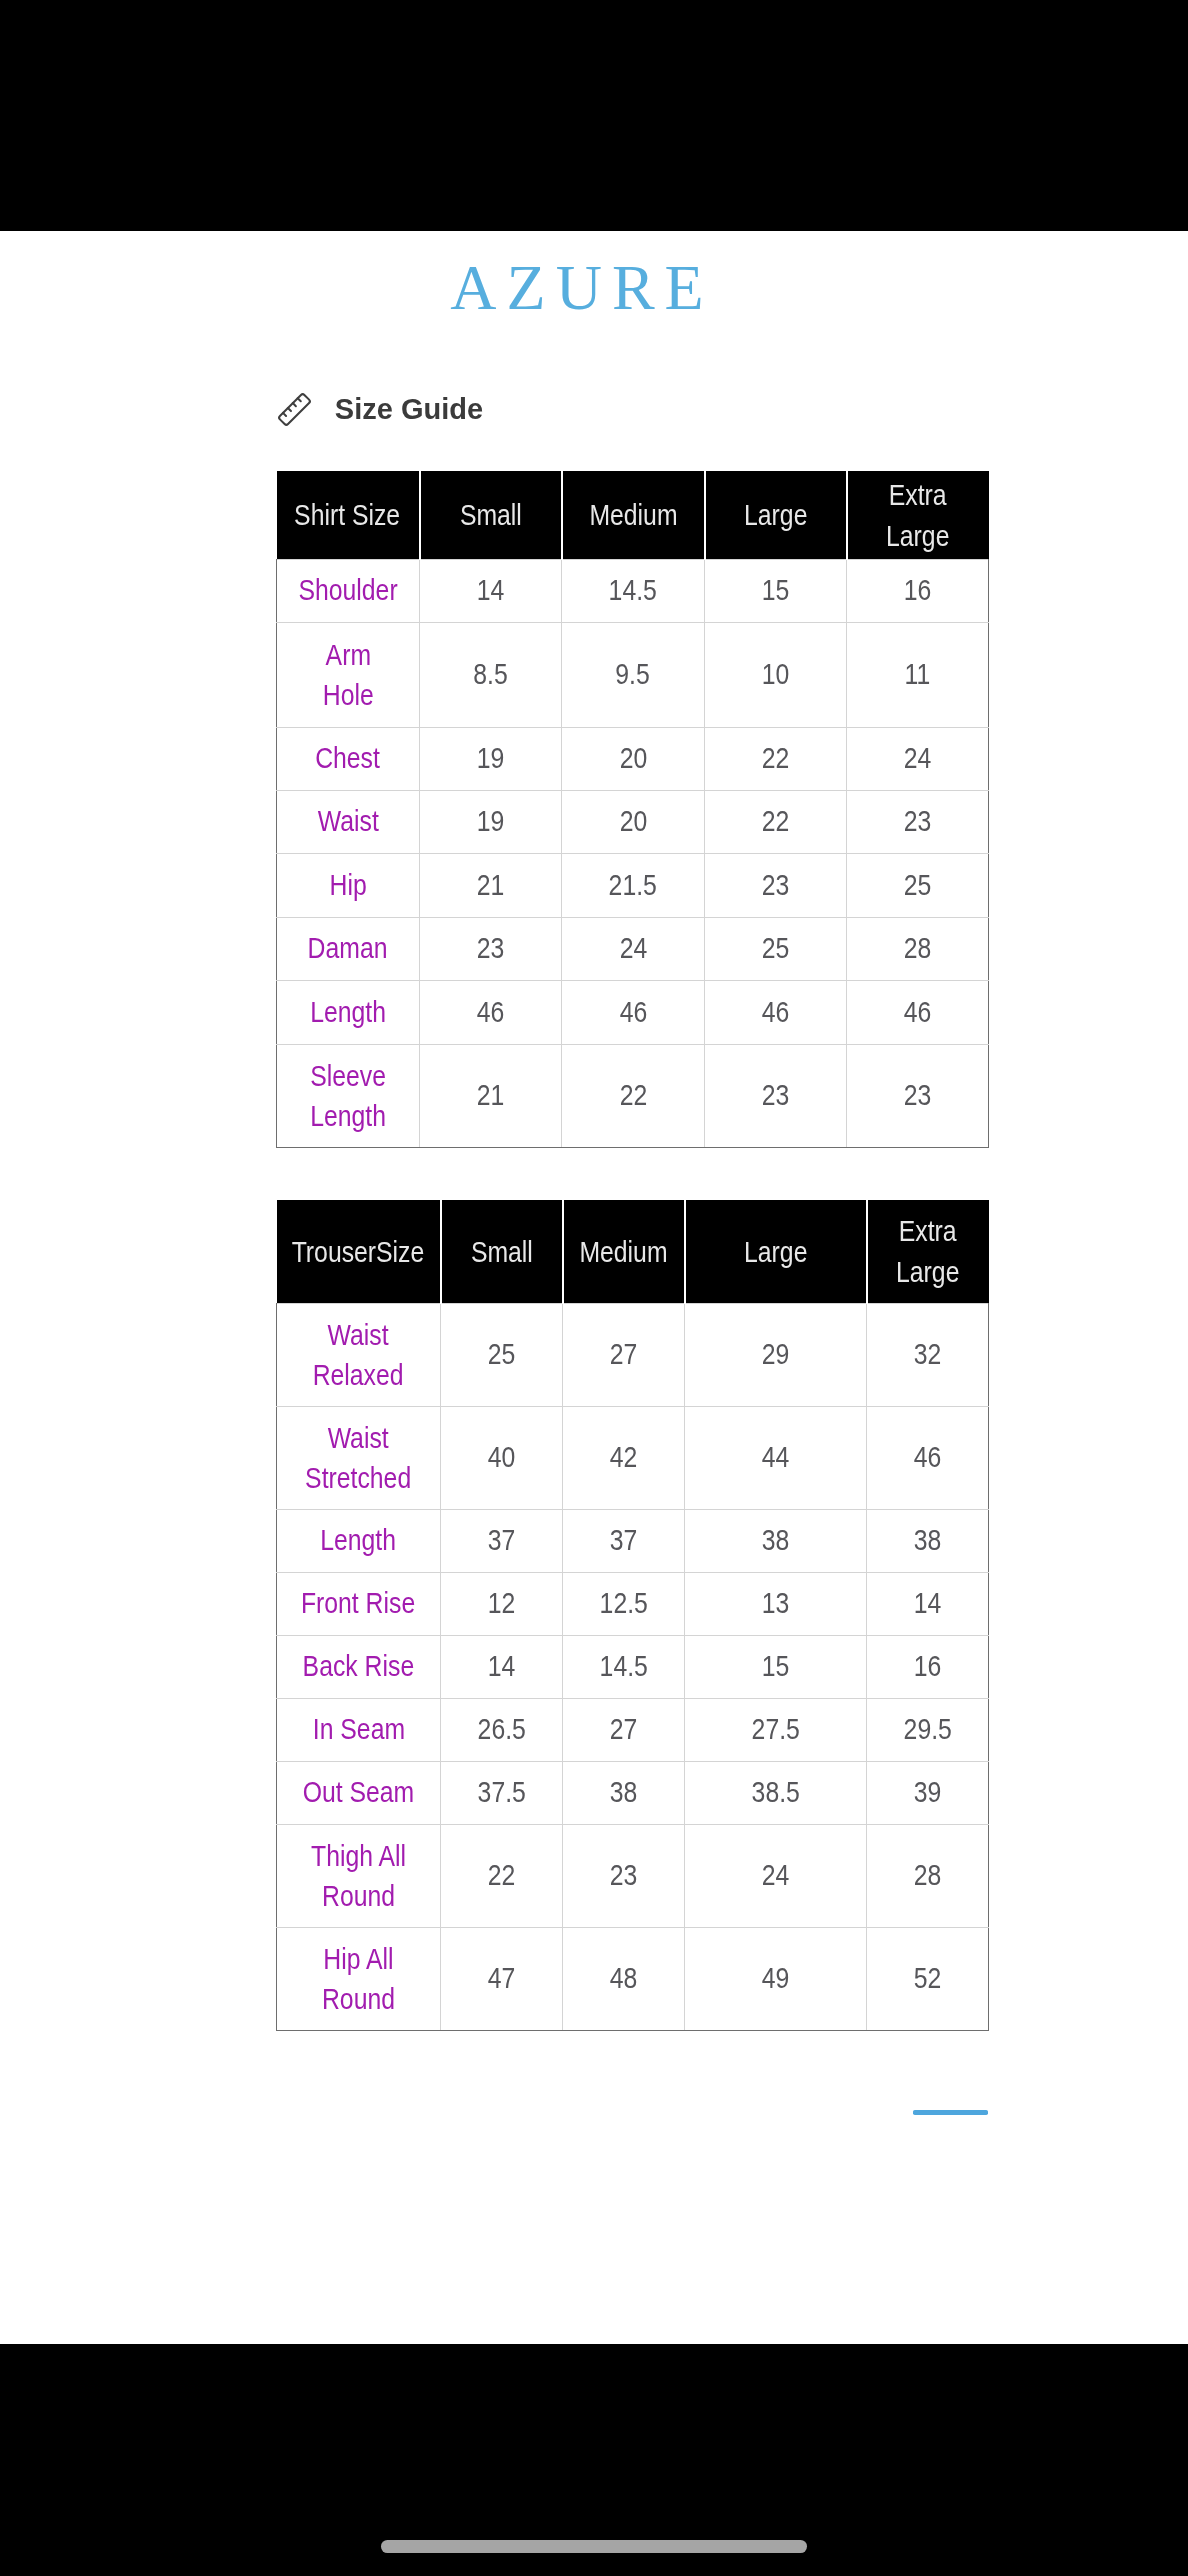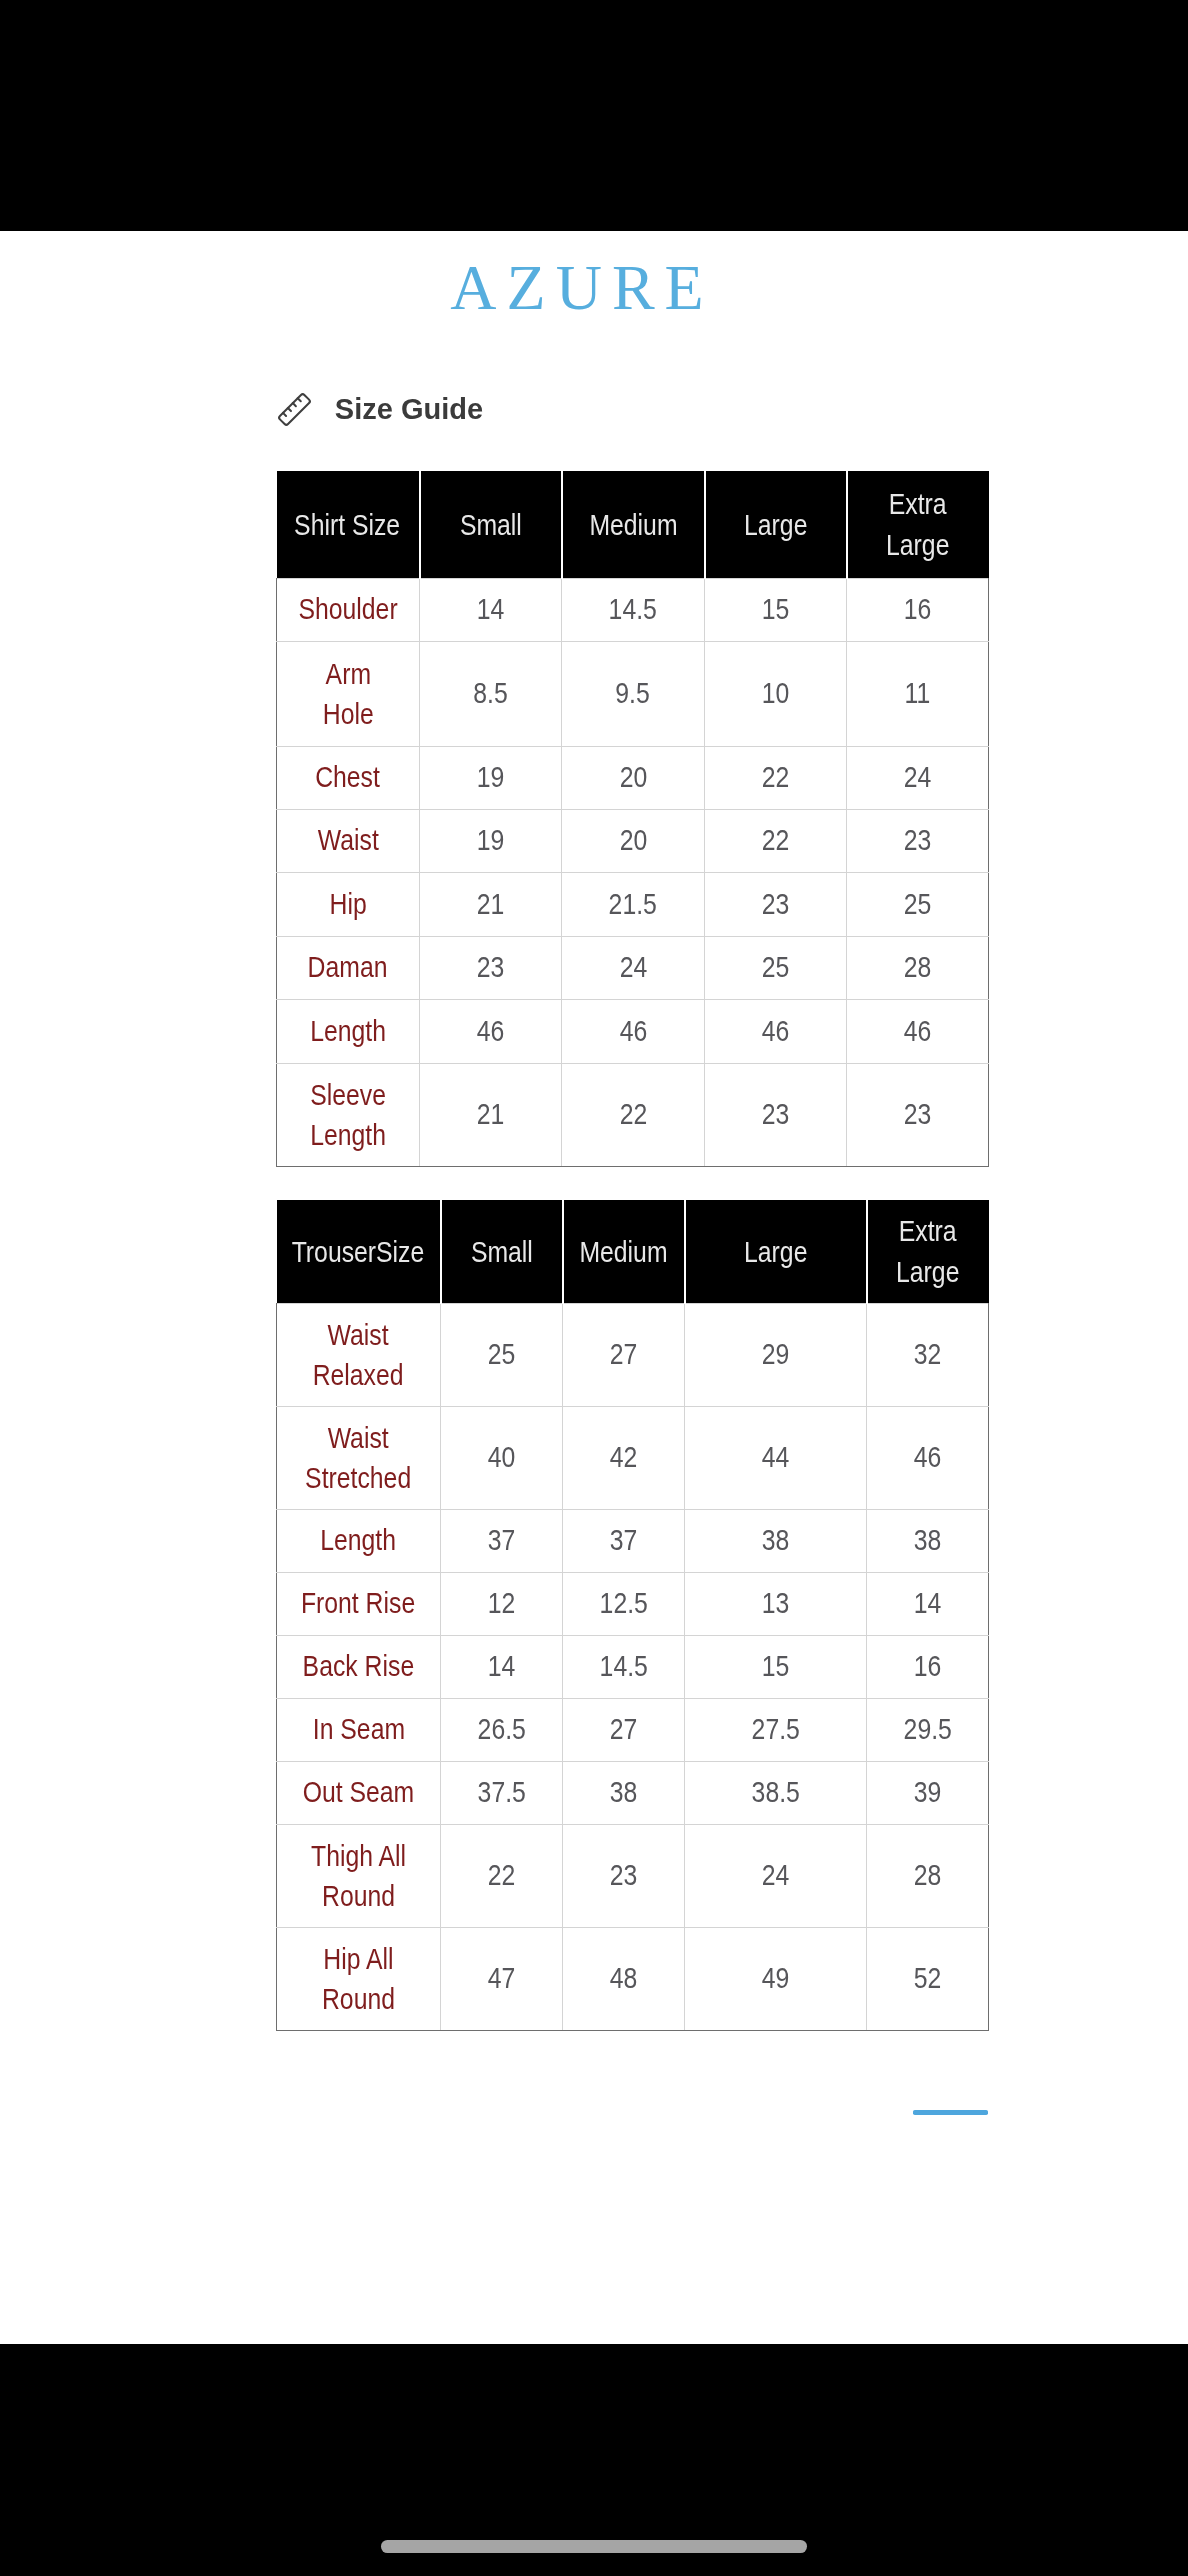--- a/index.html
+++ b/index.html
@@ -24,21 +24,21 @@
                  letter-spacing:0px;line-height:1;}
 
   
   .sz{position:absolute;border-collapse:collapse;table-layout:fixed;width:711px;}
   .sz td,.sz th{overflow:hidden;border:0.9px solid #d4d4d4;padding:0;
         text-align:center;vertical-align:middle;
         font-weight:400;color:#56565a;font-size:29.5px;line-height:1.38;}
   .sz thead th{background:#000;color:#e8e8e8;border:0;border-left:2.8px solid #fff;
         font-size:29.5px;font-weight:400;padding:0;}
   .sz thead th:first-child{border-left:0;}
-  .sz .rowlab{color:#7f1d1d;padding:0;}
+  .sz .rowlab{color:#a21caf;padding:0;}
   .sz .sq{display:inline-block;white-space:pre;
         transform:scaleX(0.84);transform-origin:center center;}
   .sz td.multiline .sq{position:relative;top:0.9px;}
   .sz thead th .sq{position:relative;top:0.9px;}
   .sz tbody tr td:first-child{border-left:0.9px solid #6e6e6e;}
   .sz tbody tr td:last-child{border-right:0.9px solid #6e6e6e;}
   .sz tbody tr:last-child td{border-bottom:0.9px solid #6e6e6e;}
 
   .blueline{position:absolute;left:913px;top:1879px;width:75px;height:4.6px;
             border-radius:1.8px;background:#4ea6dd;}
@@ -67,21 +67,21 @@
 
     <table class="sz" id="tbl0" style="left: 276px; top: 240px;">
         <colgroup>
           <col style="width: 143px;">
           <col style="width: 142px;">
           <col style="width: 143px;">
           <col style="width: 142px;">
           <col style="width: 142px;">
         </colgroup>
         <thead>
-          <tr style="height: 107px;">
+          <tr style="height: 88px;">
             <th><span class="sq">Shirt Size</span></th>
             <th><span class="sq">Small</span></th>
             <th><span class="sq">Medium</span></th>
             <th><span class="sq">Large</span></th>
             <th><span class="sq">Extra
 Large</span></th>
           </tr>
         </thead>
         <tbody>
           <tr style="height: 63px;">

